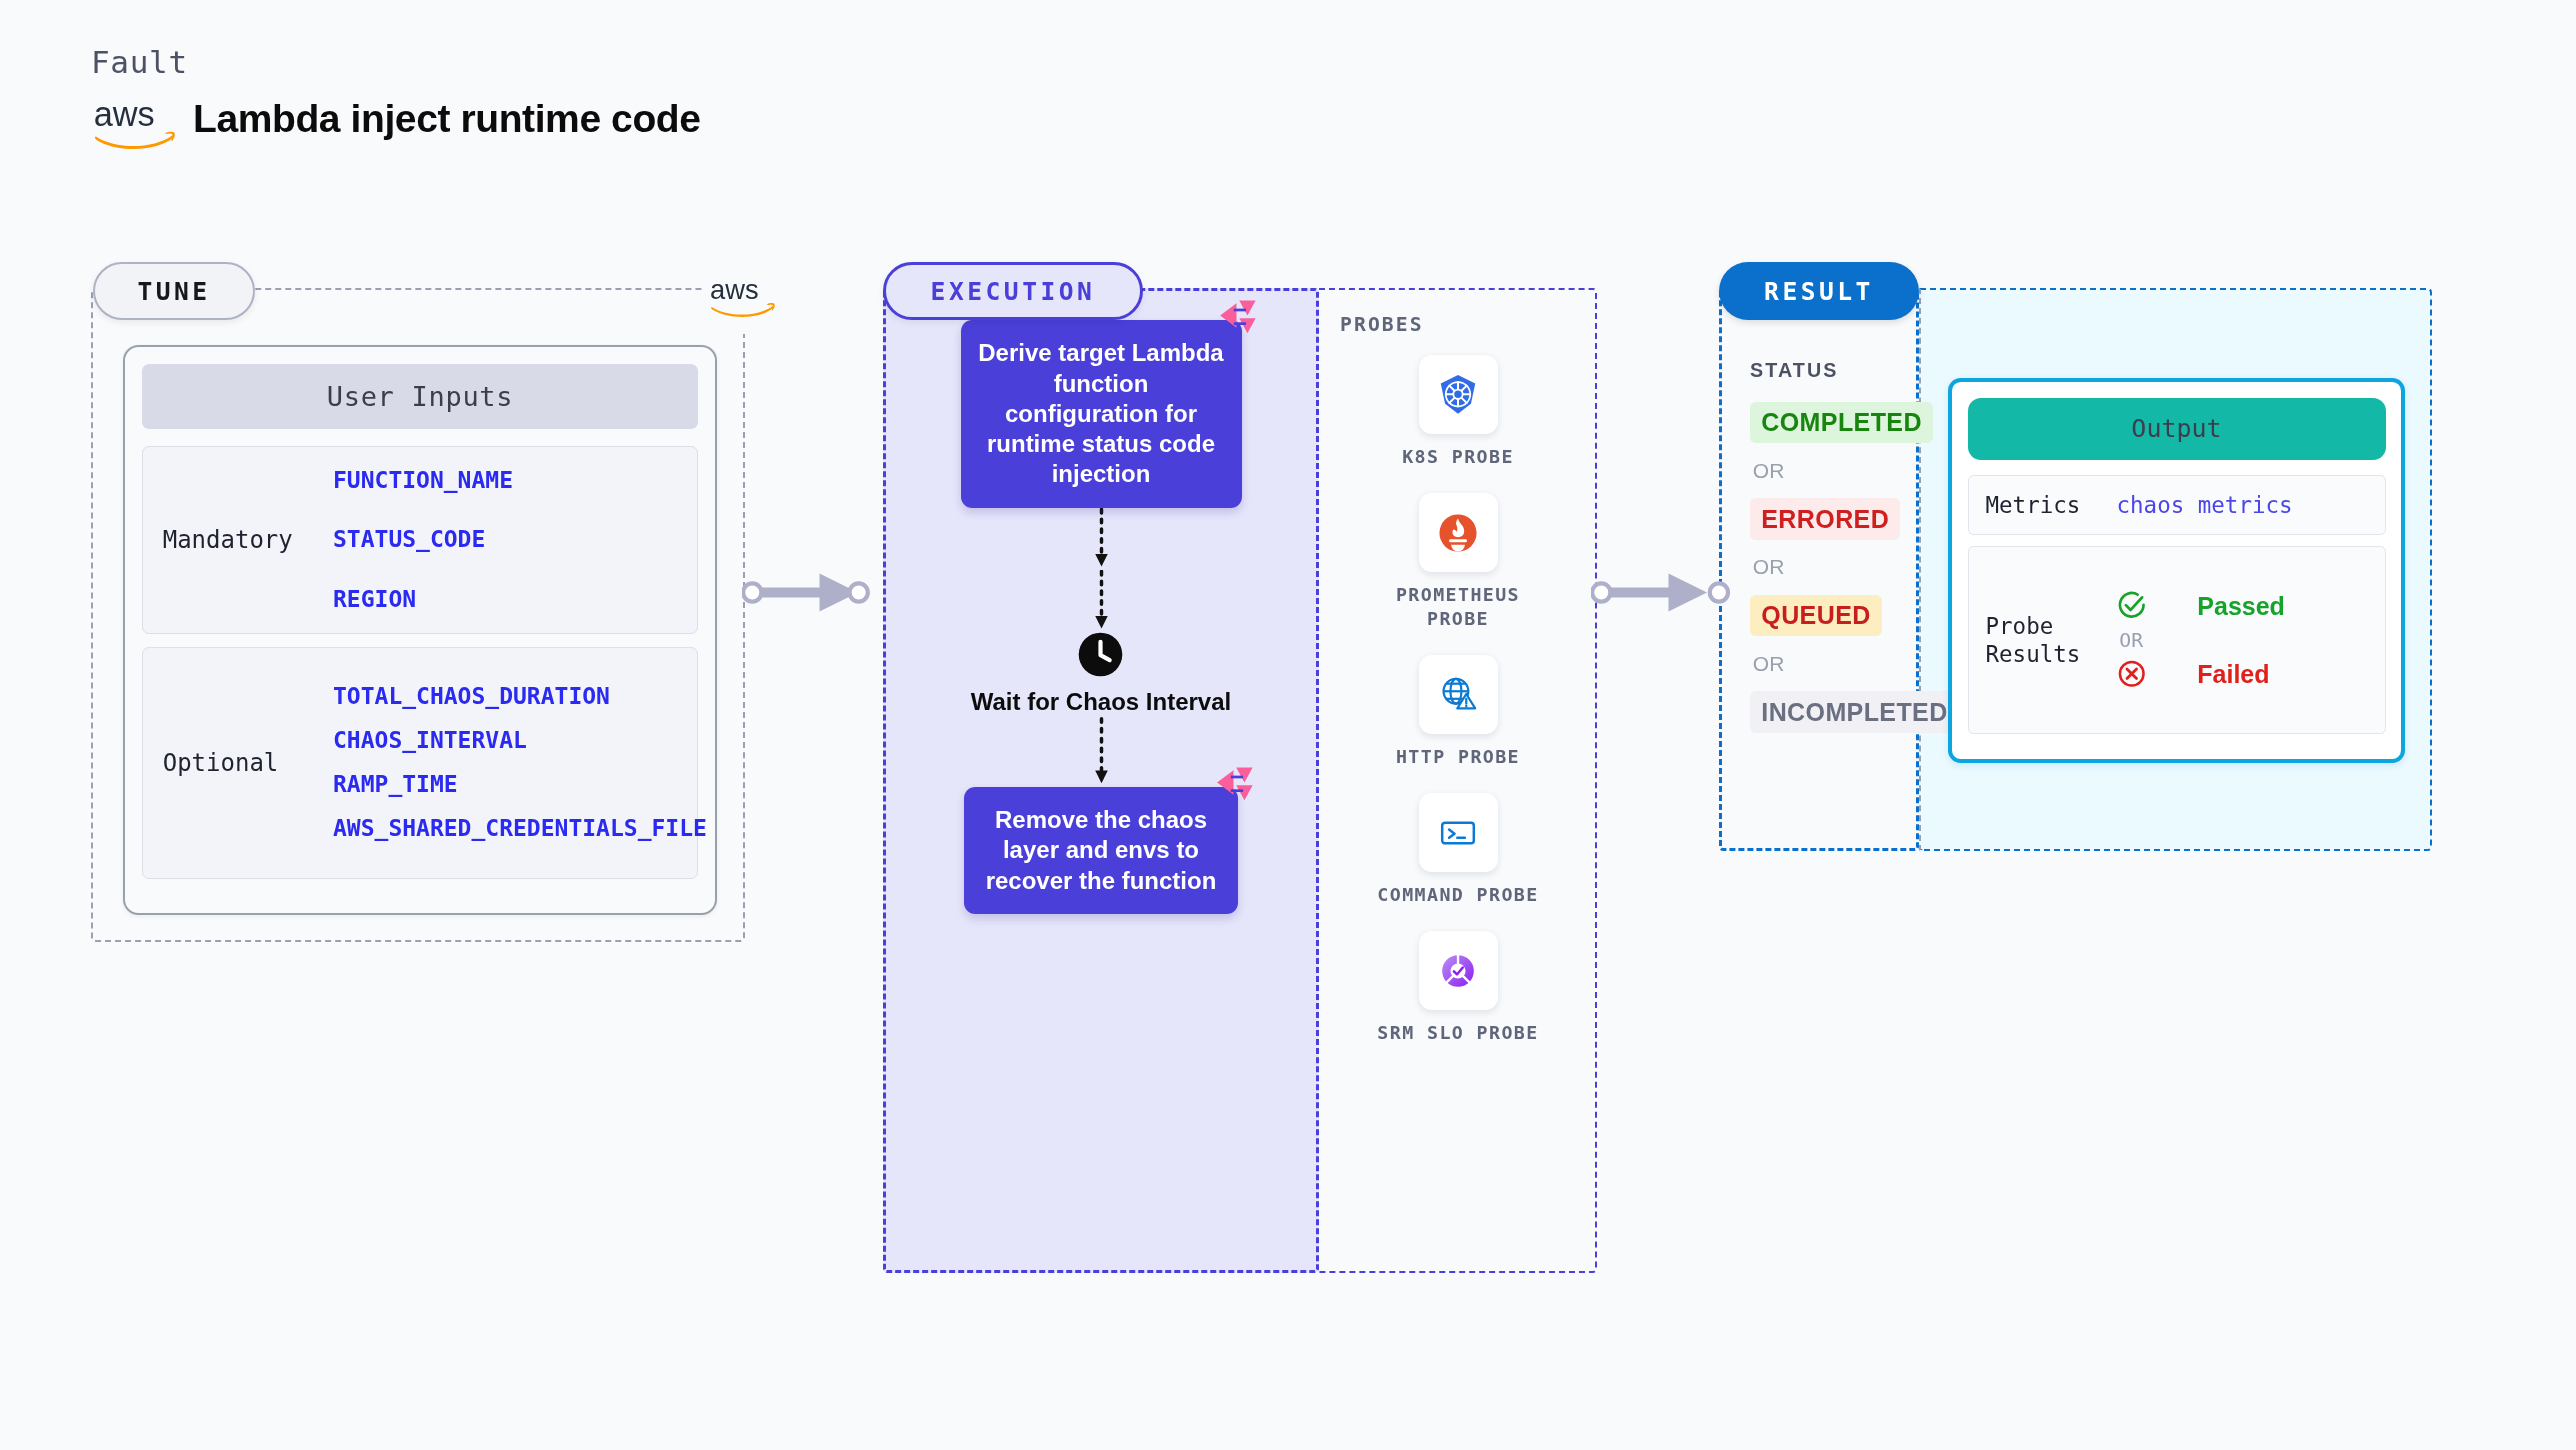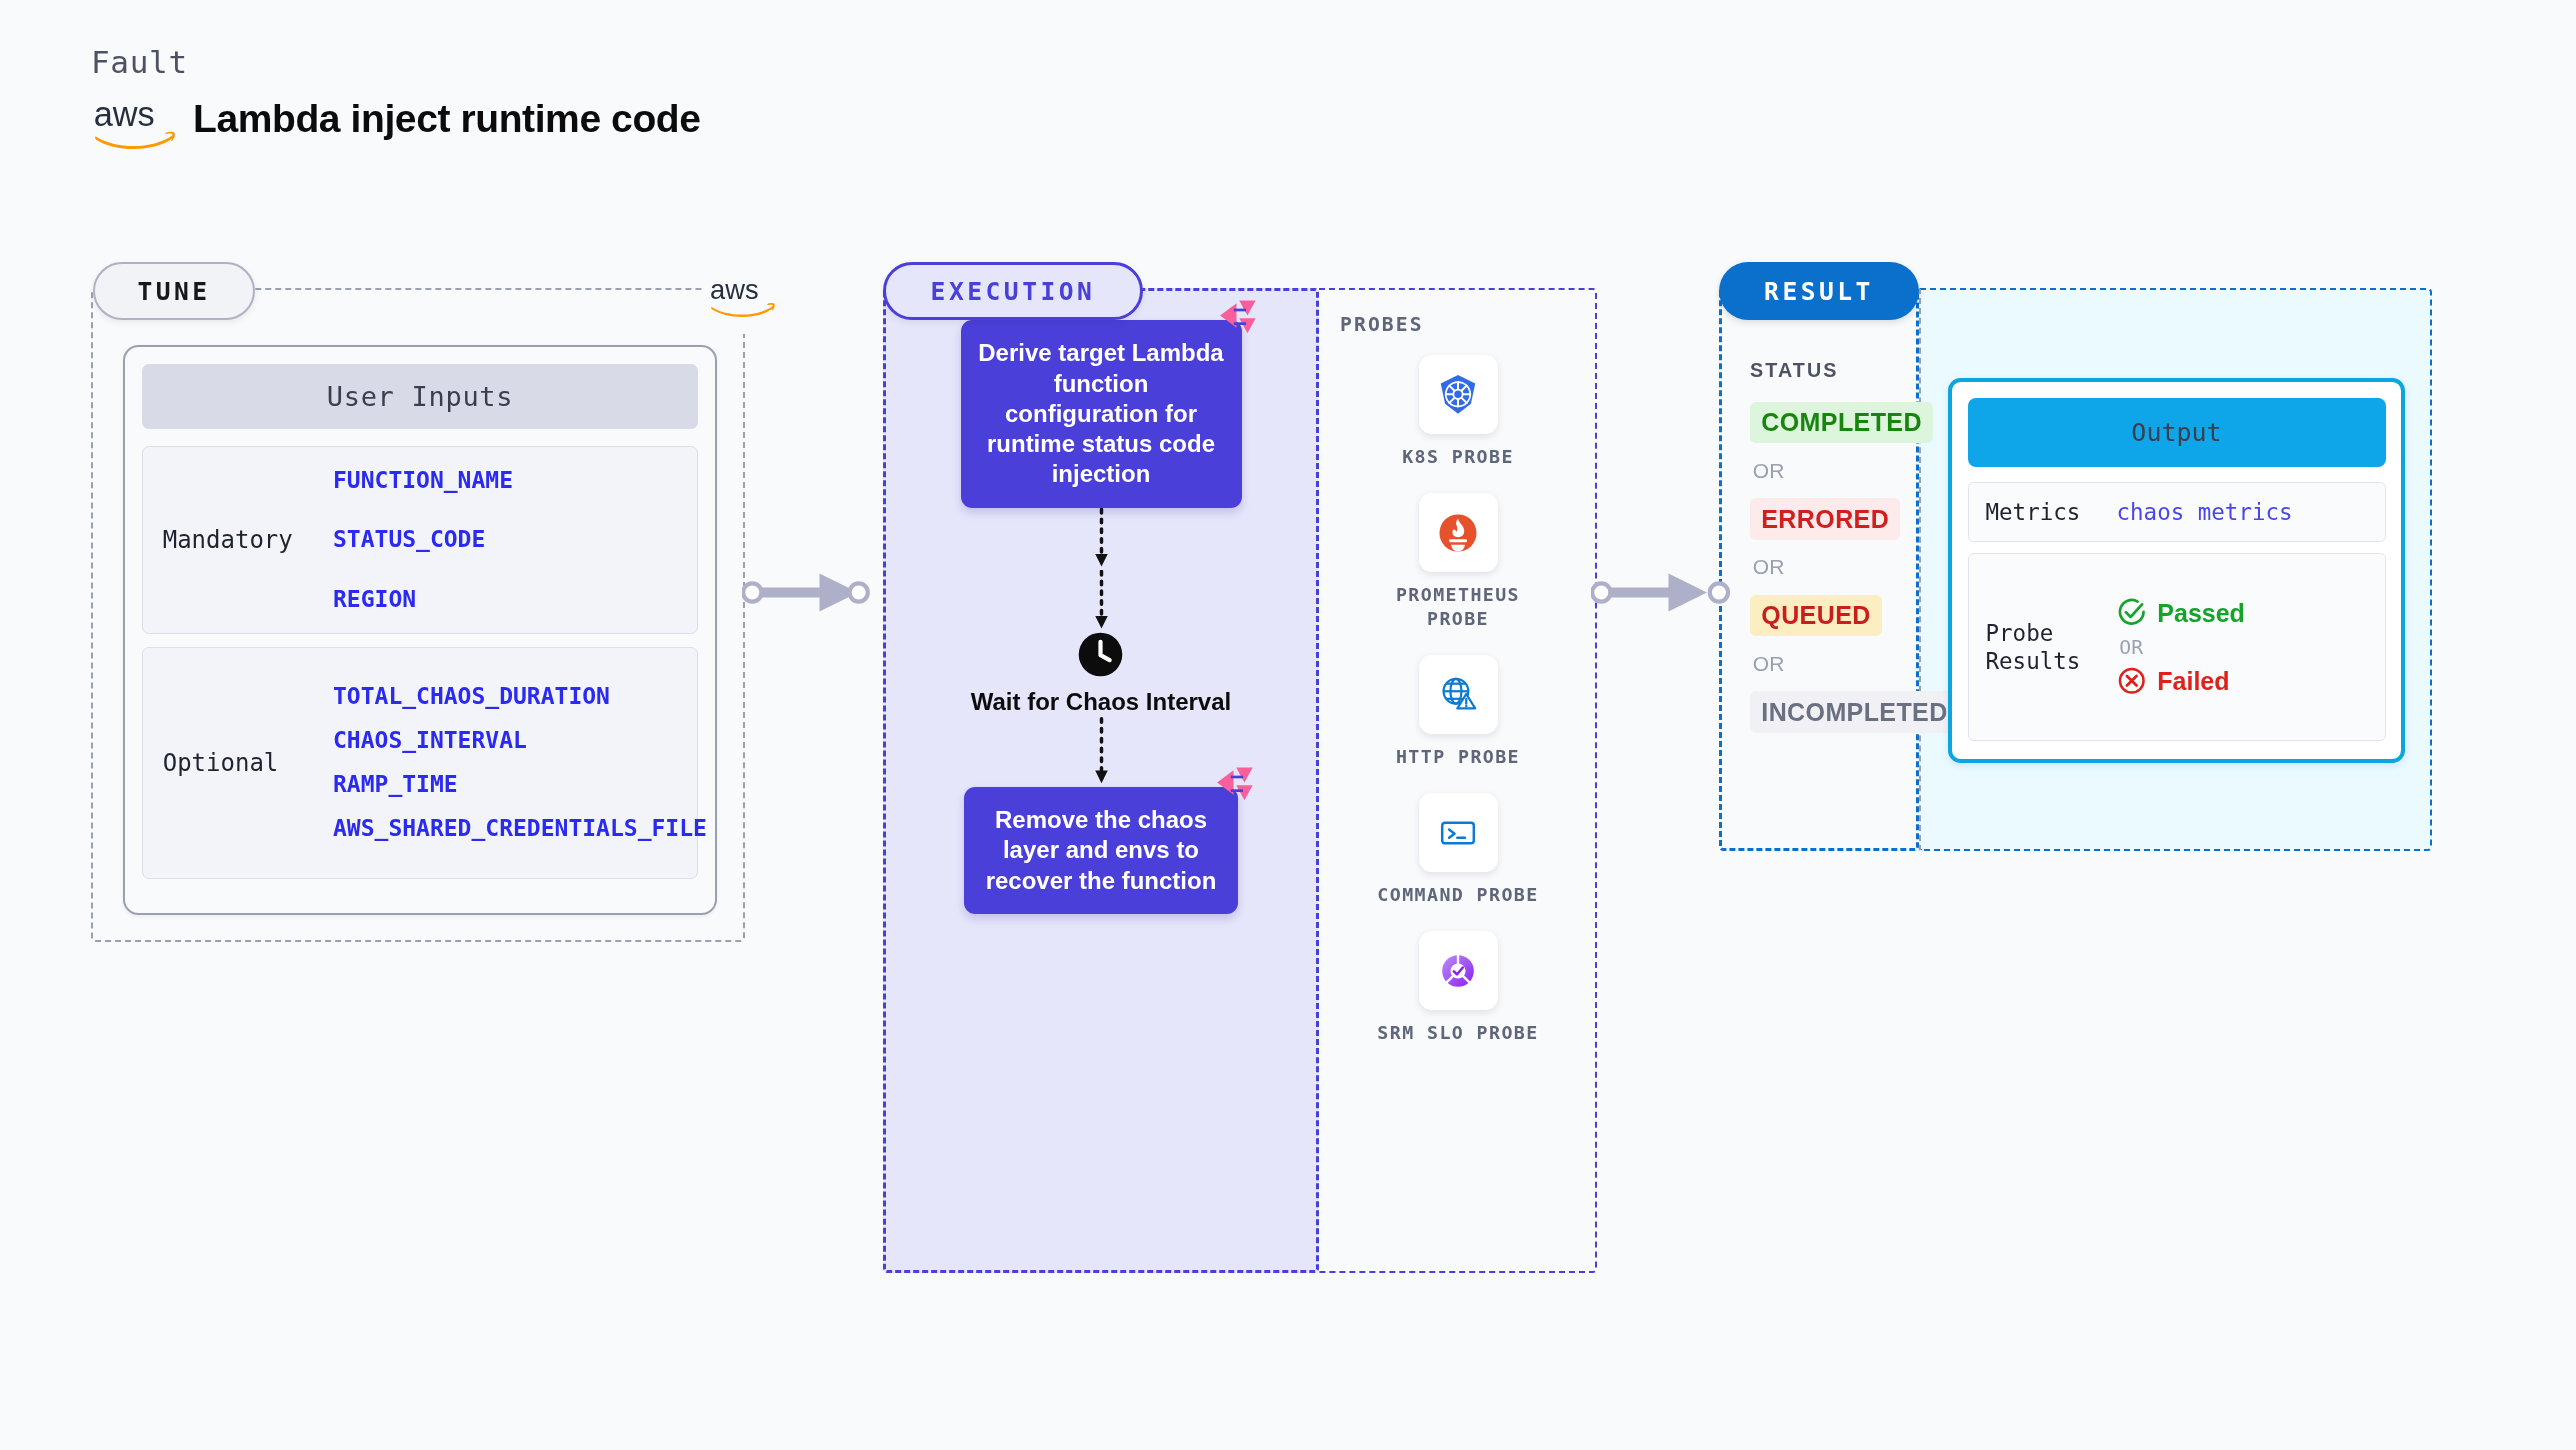--- a/index.html
+++ b/index.html
@@ -196,22 +196,22 @@
   }
 
   
   .output-card {
     position: absolute; left: 1948px; top: 378px;
     width: 457px; height: 385px;
     background: #ffffff; border: 4.2px solid #0ca5e0; border-radius: 12.7px;
     box-shadow: 0 2.1px 7px rgba(10,120,190,.12);
   }
   .out-head {
-    margin: 15.5px; height: 69px;
-    background: #0ea5e9; border-radius: 8px;
+    margin: 15.5px; height: 62px;
+    background: #14b8a6; border-radius: 13px;
     display: flex; align-items: center; justify-content: center;
     font-family: "DejaVu Sans Mono", monospace;
     font-size: 25px; color: #3b3f4d;
   }
   .out-row {
     margin: 0 15.5px 11.3px 15.5px;
     background: #fafbfd; border: 1.4px solid #e2e4ec; border-radius: 5.6px;
     display: flex; align-items: center; padding: 14px 0;
   }
   .out-row.metrics { height: 60px; }
@@ -220,21 +220,21 @@
     width: 148px; padding-left: 17px; flex: 0 0 auto;
     font-family: "DejaVu Sans Mono", monospace;
     font-size: 22.5px; color: #1f2330; line-height: 1.25;
   }
   .out-val-link {
     font-family: "DejaVu Sans Mono", monospace;
     font-size: 22.5px; color: #4a46e8;
   }
   .out-val-col { display: flex; flex-direction: column; gap: 7px; }
   .res-line { display: flex; align-items: center; gap: 11.3px; }
-  .res-text { font-size: 25px; font-weight: bold; }
+  .res-text { font-size: 25px; font-weight: bold; margin-left: 40px; }
   .res-pass { color: #16a32a; }
   .res-fail { color: #e0201a; }
   .res-or {
     font-family: "DejaVu Sans Mono", monospace;
     font-size: 19.7px; color: #9aa0b0; margin-left: 2.8px;
   }
 
   
   .link-arrow { position: absolute; z-index: 5; }
 </style>

